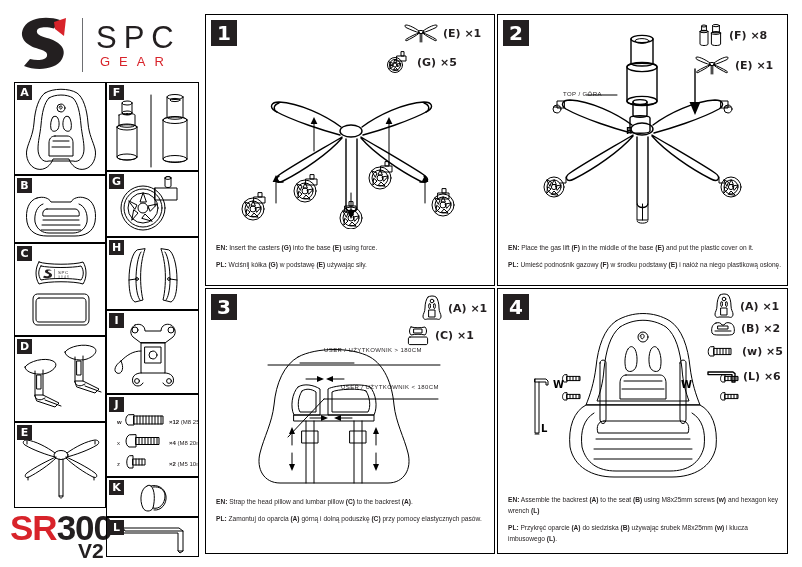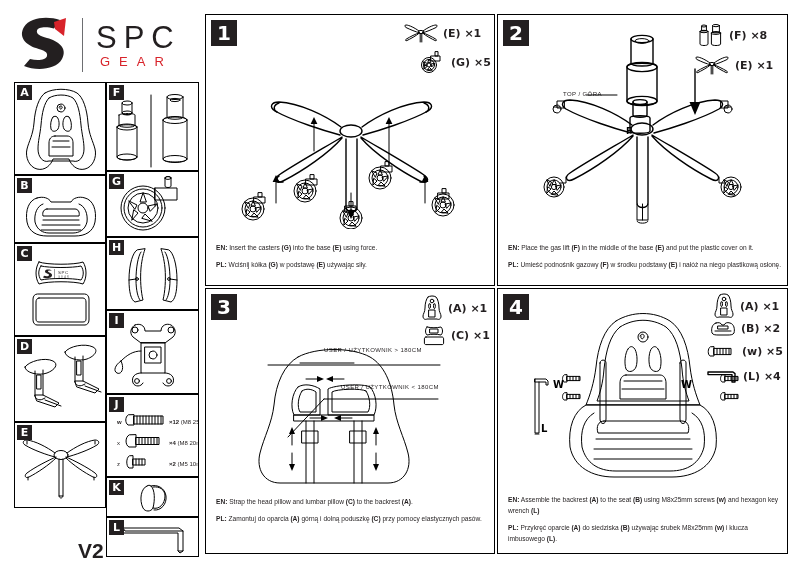--- a/index.html
+++ b/index.html
@@ -56,20 +56,23 @@
     <svg width="60" height="58" viewBox="0 0 60 58">
       <path d="M46 6 C34 2 16 3 10 13 C4 23 12 31 22 34 C30 36.5 34 38 33 42 C32 46 24 47 16 45 L10 52 C22 57 42 56 48 45 C54 34 44 27 33 24 C26 22 22 20 23 16.5 C24 13 32 12.5 40 14.5 Z" fill="#231f20"></path>
       <path d="M40 8 L52 4 L50 22 L41 15 Z" fill="#d8232a"></path>
     </svg>
     <div class="divider"></div>
     <div class="spc">SPC</div>
     <div class="gear">GEAR</div>
   </div>
 
   <div id="model">
+    <div class="m1">
+      <span class="sr">SR</span><span class="n300">300</span>
+    </div>
     <div class="v2">V2</div>
   </div>
 
   <div class="cell" style="left:14px;top:82px;width:92px;height:93px;">
     <div class="letter sm" style="left:2px;top:2px;">A</div>
     <svg width="92" height="93" viewBox="0 0 92 93">
       <path class="ln" d="M30 10 C24 14 20 26 19 40 C18 52 14 58 12 66 C10 74 14 84 22 86 C30 88 36 82 38 76 L54 76 C56 82 62 88 70 86 C78 84 82 74 80 66 C78 58 74 52 73 40 C72 26 68 14 62 10 C54 5 38 5 30 10 Z"></path>
       <path class="ln" d="M34 15 C29 20 27 30 26 42 C25 52 23 58 23 66 C23 74 28 80 34 78 L58 78 C64 80 69 74 69 66 C69 58 67 52 66 42 C65 30 63 20 58 15 C52 11 40 11 34 15 Z"></path>
       <path class="ln" d="M40 53 L52 53 C56 53 58 56 58 60 L58 73 L34 73 L34 60 C34 56 36 53 40 53 Z"></path>
       <path class="ln" d="M38 58 L54 58"></path>
@@ -278,21 +281,21 @@
         <ellipse class="ln" cx="17" cy="9" rx="2.6" ry="1.6"></ellipse>
         <path class="ln" d="M15 8 C11 5 5 2 2 2 C0.5 2 0.5 3.5 2 4.5 C6 6.5 12 9 15 9.6"></path>
         <path class="ln" d="M19 8 C23 5 29 2 32 2 C33.5 2 33.5 3.5 32 4.5 C28 6.5 22 9 19 9.6"></path>
         <path class="ln" d="M15.4 10 C12 13 6 16 3 17.5 C1.4 18.3 1 16.8 2.4 16 C6 13.8 12 10.8 15.4 9.7"></path>
         <path class="ln" d="M18.6 10 C22 13 28 16 31 17.5 C32.6 18.3 33 16.8 31.6 16 C28 13.8 22 10.8 18.6 9.7"></path>
         <path class="ln" d="M16.2 10.4 L16.2 19 M17.8 10.4 L17.8 19"></path>
       </svg>
       <span class="partlbl">(E) ×1</span>
     </div>
 
-    <div class="partline" style="left:214px;top:36px;">
+    <div class="partline" style="left:180px;top:36px;">
       <svg width="26" height="22" viewBox="0 0 26 22">
         <path class="ln" d="M15 1 L15 5 L18 5 L18 1 Z"></path>
         <path class="ln" d="M11 5 L20 5 L20 10 L11 10 Z"></path>
         <circle class="ln" cx="9" cy="14" r="7.5"></circle>
         <circle class="ln" cx="9" cy="14" r="5.5"></circle>
         <circle class="ln" cx="9" cy="14" r="2"></circle>
         <path class="ln" d="M9 8.5 L7.6 11.6 L10.4 11.6 Z"></path>
         <path class="ln" d="M14.4 12.4 L10.8 13 L11.6 15.6 Z"></path>
         <path class="ln" d="M12 19 L9.4 16.4 L7.6 18.2 Z"></path>
         <path class="ln" d="M4 18 L7 15.6 L5 13.6 Z"></path>
@@ -477,21 +480,21 @@
       <svg width="22" height="26" viewBox="0 0 22 26">
         <path class="ln" d="M7 2 C5 4 4 9 4 13 C4 17 2 19 2 21 C2 24 4 25 6 24 L16 24 C18 25 20 24 20 21 C20 19 18 17 18 13 C18 9 17 4 15 2 C13 0.6 9 0.6 7 2 Z"></path>
         <path class="ln" d="M8 15 L14 15 L14 22 L8 22 Z"></path>
         <path class="ln" d="M8 9 C7.4 10 7.4 13 8.4 13.6 C9.4 13.6 9.8 11 9.4 9.4 Z"></path>
         <path class="ln" d="M14 9 C14.6 10 14.6 13 13.6 13.6 C12.6 13.6 12.2 11 12.6 9.4 Z"></path>
         <circle class="ln" cx="11" cy="6" r="1.8"></circle>
       </svg>
       <span class="partlbl">(A) ×1</span>
     </div>
 
-    <div class="partline" style="left:216px;top:35px;">
+    <div class="partline" style="left:200px;top:35px;">
       <svg width="24" height="22" viewBox="0 0 24 22">
         <path class="ln" d="M5 3 C3 5 3 9 5 11 C9 10 15 10 19 11 C21 9 21 5 19 3 C15 4 9 4 5 3 Z"></path>
         <path class="ln" d="M4 13 L20 13 C21 13 21.6 13.8 21.6 15 L21.6 19 C21.6 20 21 20.6 20 20.6 L4 20.6 C3 20.6 2.4 20 2.4 19 L2.4 15 C2.4 13.8 3 13 4 13 Z"></path>
         <rect x="8" y="5" width="8" height="4" class="ln"></rect>
       </svg>
       <span class="partlbl">(C) ×1</span>
     </div>
 
     <div class="tinytxt" style="left:118px;top:58px;">USER / UŻYTKOWNIK &gt; 180CM</div>
     <div class="tinytxt" style="left:135px;top:95px;">USER / UŻYTKOWNIK &lt; 180CM</div>
@@ -574,21 +577,21 @@
         <path class="ln" d="M7 3.4 L24 3.4 L24 9.6 L7 9.6 Z"></path>
         <path class="ln" d="M10 3.4 L10 9.6 M13 3.4 L13 9.6 M16 3.4 L16 9.6 M19 3.4 L19 9.6 M22 3.4 L22 9.6"></path>
       </svg>
       <span class="partlbl">(w) ×5</span>
     </div>
 
     <div class="partline" style="left:208px;top:80px;">
       <svg width="32" height="14" viewBox="0 0 32 14">
         <path class="ln2" d="M2 3 L27 3 L29 4.6 L29 13 L26 13 L26 5.6 L2 5.6 Z"></path>
       </svg>
-      <span class="partlbl">(L) ×4</span>
+      <span class="partlbl">(L) ×6</span>
     </div>
 
     <div class="diaglbl" style="left:55px;top:90px;font-size:10px;">W</div>
     <div class="diaglbl" style="left:183px;top:90px;font-size:10px;">W</div>
     <div class="diaglbl" style="left:43px;top:134px;font-size:10px;">L</div>
 
     <svg width="255" height="185" viewBox="0 0 255 185" style="position:absolute;left:18px;top:12px;">
 
       <path class="ln" d="M100 20 C88 28 82 46 80 66 C78 82 74 94 70 104 L184 104 C180 94 176 82 174 66 C172 46 166 28 154 20 C138 10 116 10 100 20 Z"></path>
       <path class="ln" d="M104 26 C94 34 90 50 88 68 C87 82 84 92 81 100 L173 100 C170 92 167 82 166 68 C164 50 160 34 150 26 C136 17 118 17 104 26 Z"></path>

